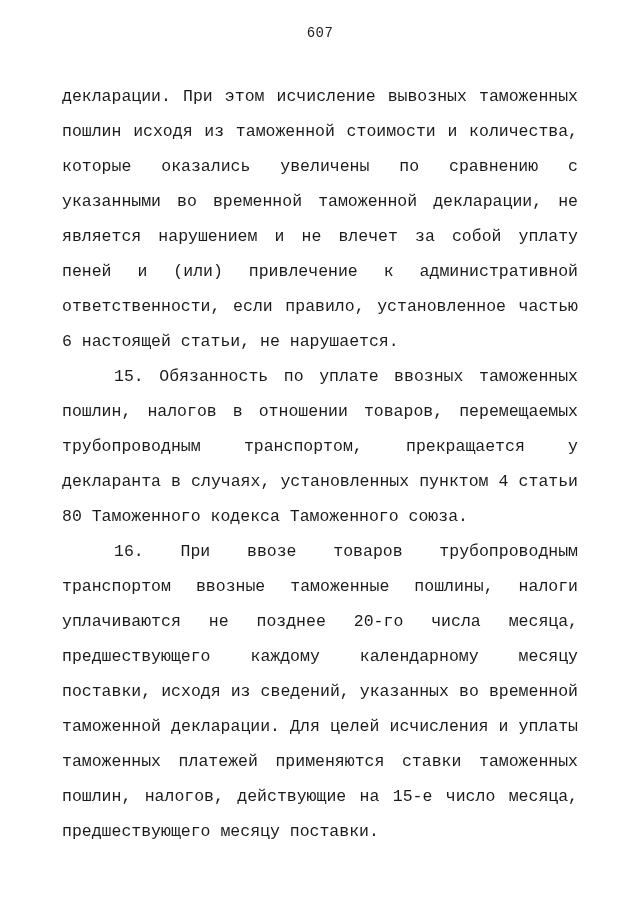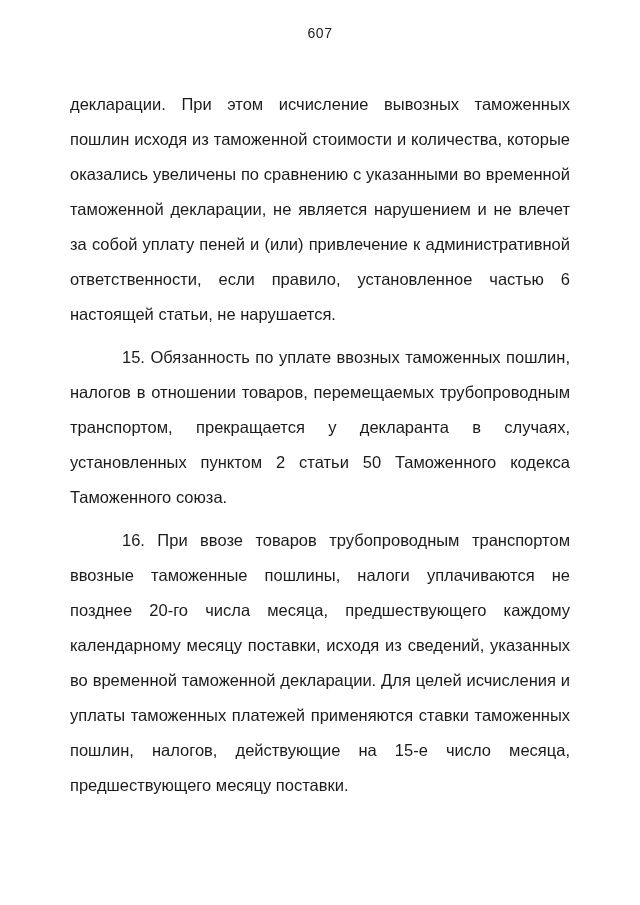--- a/index.html
+++ b/index.html
@@ -6,49 +6,49 @@
     margin: 0;
     padding: 0;
     background: #ffffff;
   }
   .page {
     position: relative;
     width: 640px;
     height: 905px;
     margin: 0 auto;
     background: #ffffff;
-    font-family: Liberation Sans, sans-serif;
+    font-family: Liberation Mono, monospace;
     color: #1b1b1b;
     overflow: hidden;
     box-sizing: border-box;
   }
   .page-number {
     padding-top: 25px;
     text-align: center;
     font-size: 14px;
     letter-spacing: 0.5px;
     color: #222222;
   }
   .content {
     padding: 38px 62px 0 62px;
     font-size: 16.5px;
     line-height: 35px;
     text-align: justify;
   }
   .para {
-    margin: 8px;
+    margin: 0;
     text-indent: 52px;
   }
   .para.no-indent {
     text-indent: 0;
   }
 </style>
 </head>
 <body>
 
 <div class="page">
   <div class="page-number">607</div>
   <div class="content">
     <p class="para no-indent">декларации. При этом исчисление вывозных таможенных пошлин исходя из таможенной стоимости и количества, которые оказались увеличены по сравнению с указанными во временной таможенной декларации, не является нарушением и не влечет за собой уплату пеней и (или) привлечение к административной ответственности, если правило, установленное частью 6 настоящей статьи, не нарушается.</p>
-    <p class="para">15. Обязанность по уплате ввозных таможенных пошлин, налогов в отношении товаров, перемещаемых трубопроводным транспортом, прекращается у декларанта в случаях, установленных пунктом 2 статьи 50 Таможенного кодекса Таможенного союза.</p>
+    <p class="para">15. Обязанность по уплате ввозных таможенных пошлин, налогов в отношении товаров, перемещаемых трубопроводным транспортом, прекращается у декларанта в случаях, установленных пунктом 4 статьи 80 Таможенного кодекса Таможенного союза.</p>
     <p class="para">16. При ввозе товаров трубопроводным транспортом ввозные таможенные пошлины, налоги уплачиваются не позднее 20-го числа месяца, предшествующего каждому календарному месяцу поставки, исходя из сведений, указанных во временной таможенной декларации. Для целей исчисления и уплаты таможенных платежей применяются ставки таможенных пошлин, налогов, действующие на 15-е число месяца, предшествующего месяцу поставки.</p>
   </div>
 </div>
 
 </body></html>

